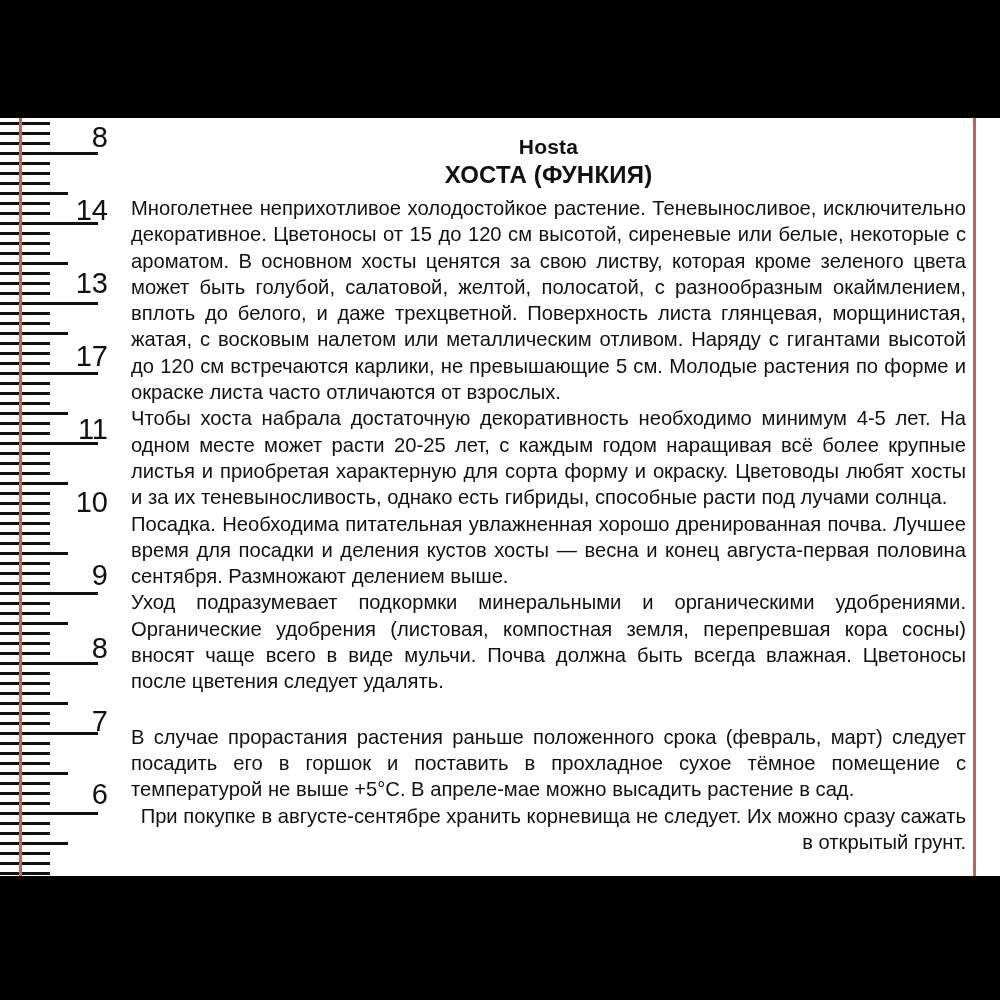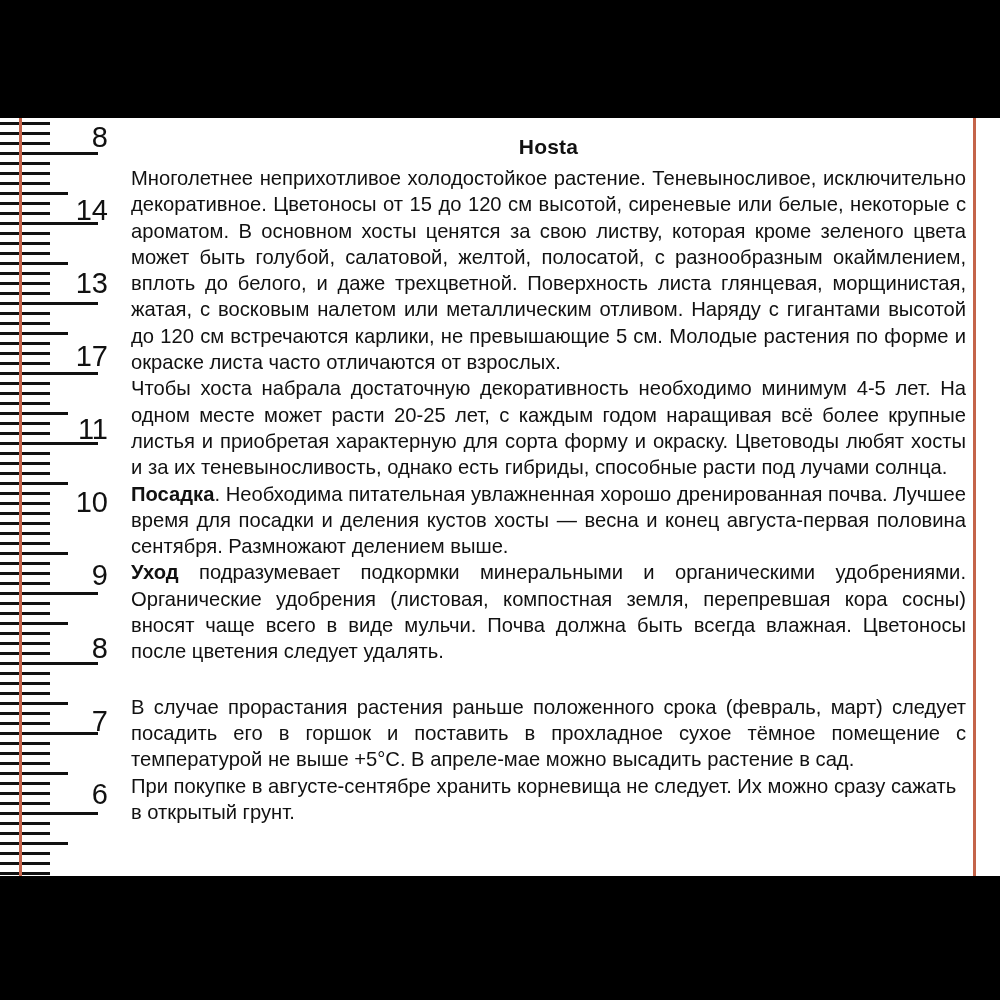--- a/index.html
+++ b/index.html
@@ -111,22 +111,22 @@
 
   .para {
     margin: 0;
     font-size: 20.2px;
     line-height: 26.3px;
     color: #111111;
     text-align: justify;
     text-justify: inter-word;
     hyphens: none;
   }
-  .para.last-left { text-align: left; }
-  .para b { font-weight: bold; }
+  .para.last-left { text-align: right; }
+  .para b { font-weight: normal; }
 
   #body-top { margin-top: 6px; }
   #gap-block { height: 29px; }
 </style>
 </head>
 <body>
 
 <div id="page">
 
   <div id="panel">
@@ -223,20 +223,21 @@
           <div class="ruler-num" style="top: 589px;">7</div>
           <div class="ruler-num" style="top: 662px;">6</div>
         </div>
     </div>
 
     <div id="right-redline"></div>
 
     <div id="content">
 
       <h1 class="title-latin">Hosta</h1>
+      <h2 class="title-ru">ХОСТА (ФУНКИЯ)</h2>
 
       <p class="para" id="body-top">Многолетнее неприхотливое холодостойкое растение. Теневыносливое, исключительно декоративное. Цветоносы от 15 до 120 см высотой, сиреневые или белые, некоторые с ароматом. В основном хосты ценятся за свою листву, которая кроме зеленого цвета может быть голубой, салатовой, желтой, полосатой, с разнообразным окаймлением, вплоть до белого, и даже трехцветной. Поверхность листа глянцевая, морщинистая, жатая, с восковым налетом или металлическим отливом. Наряду с гигантами высотой до 120 см встречаются карлики, не превышающие 5 см. Молодые растения по форме и окраске листа часто отличаются от взрослых.</p>
 
       <p class="para">Чтобы хоста набрала достаточную декоративность необходимо минимум 4-5 лет. На одном месте может расти 20-25 лет, с каждым годом наращивая всё более крупные листья и приобретая характерную для сорта форму и окраску. Цветоводы любят хосты и за их теневыносливость, однако есть гибриды, способные расти под лучами солнца.</p>
 
       <p class="para"><b>Посадка</b><span>. Необходима питательная увлажненная хорошо дренированная почва. Лучшее время для посадки и деления кустов хосты — весна и конец августа-первая половина сентября. Размножают делением выше.</span></p>
 
       <p class="para"><b>Уход</b><span> подразумевает подкормки минеральными и органическими удобрениями. Органические удобрения (листовая, компостная земля, перепревшая кора сосны) вносят чаще всего в виде мульчи. Почва должна быть всегда влажная. Цветоносы после цветения следует удалять.</span></p>
 
       <div id="gap-block"></div>

